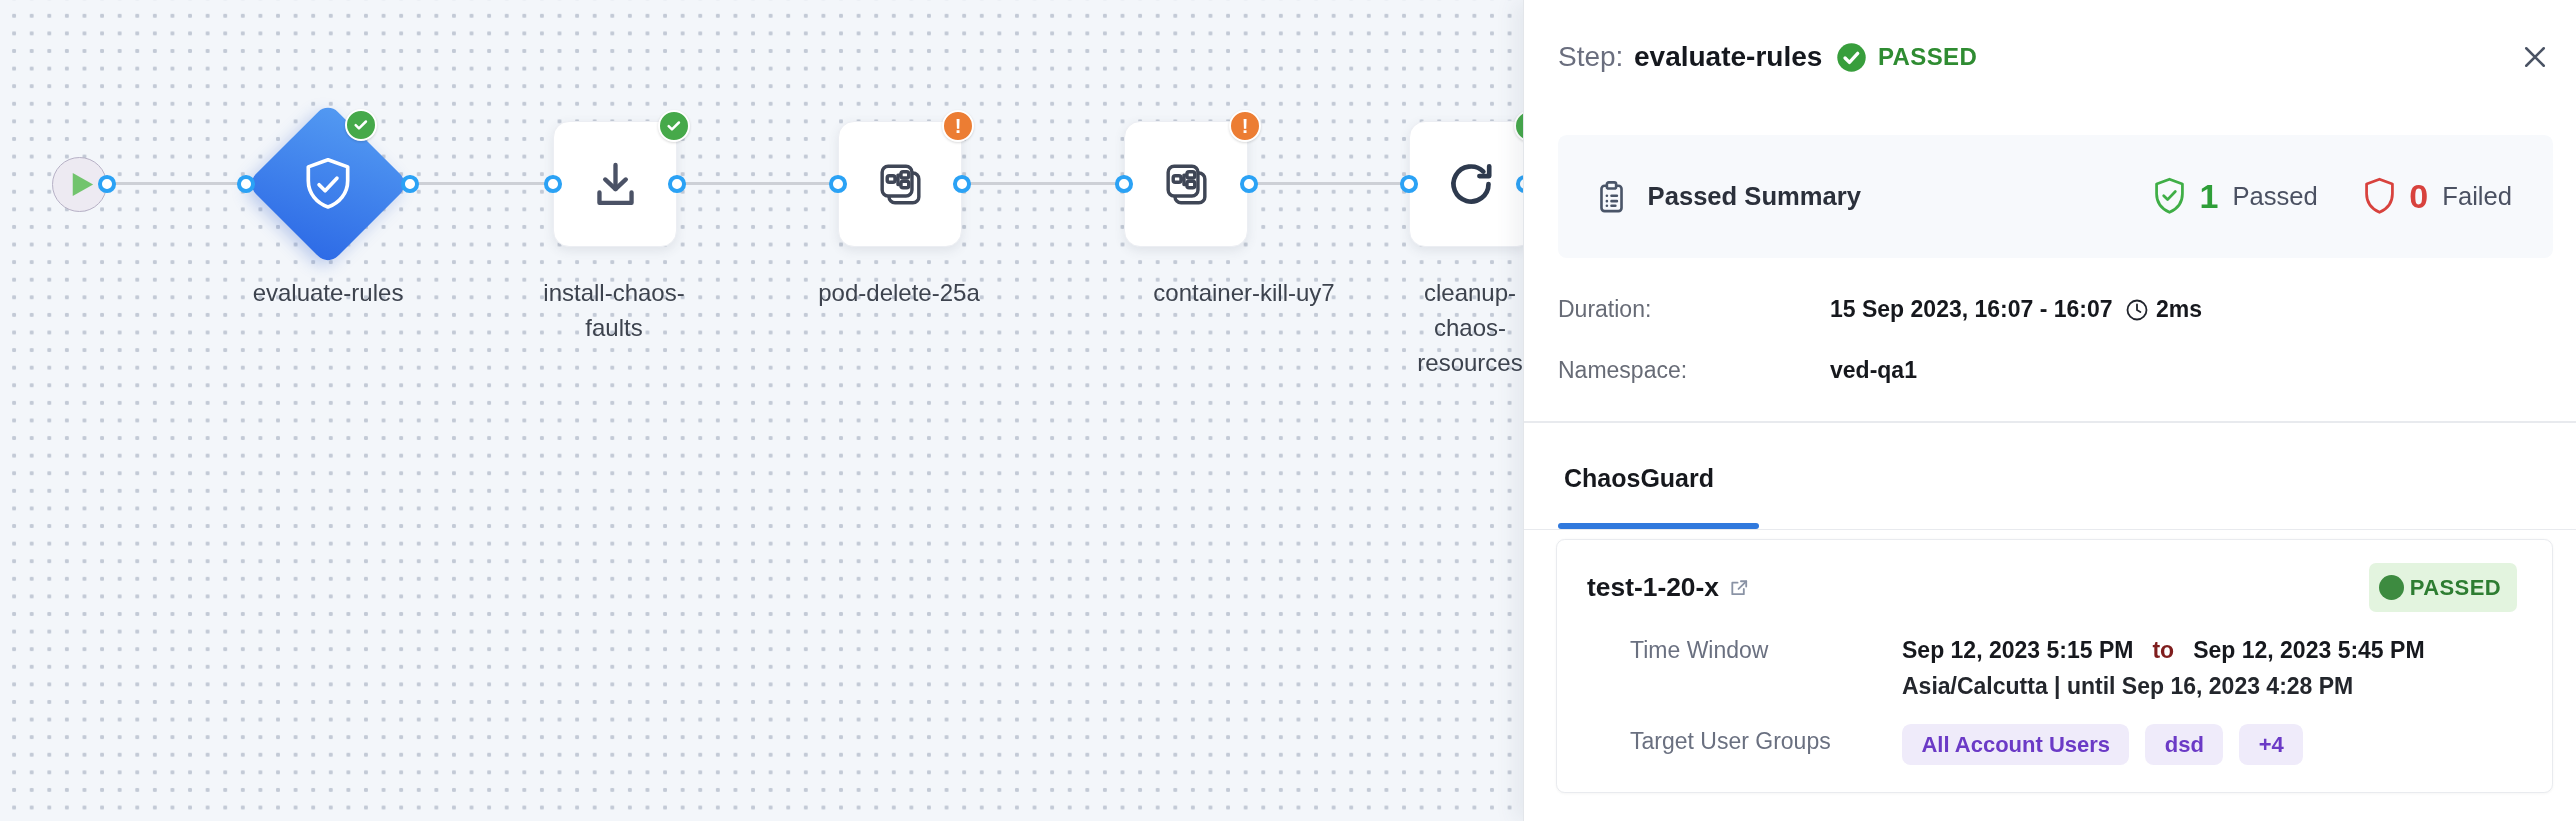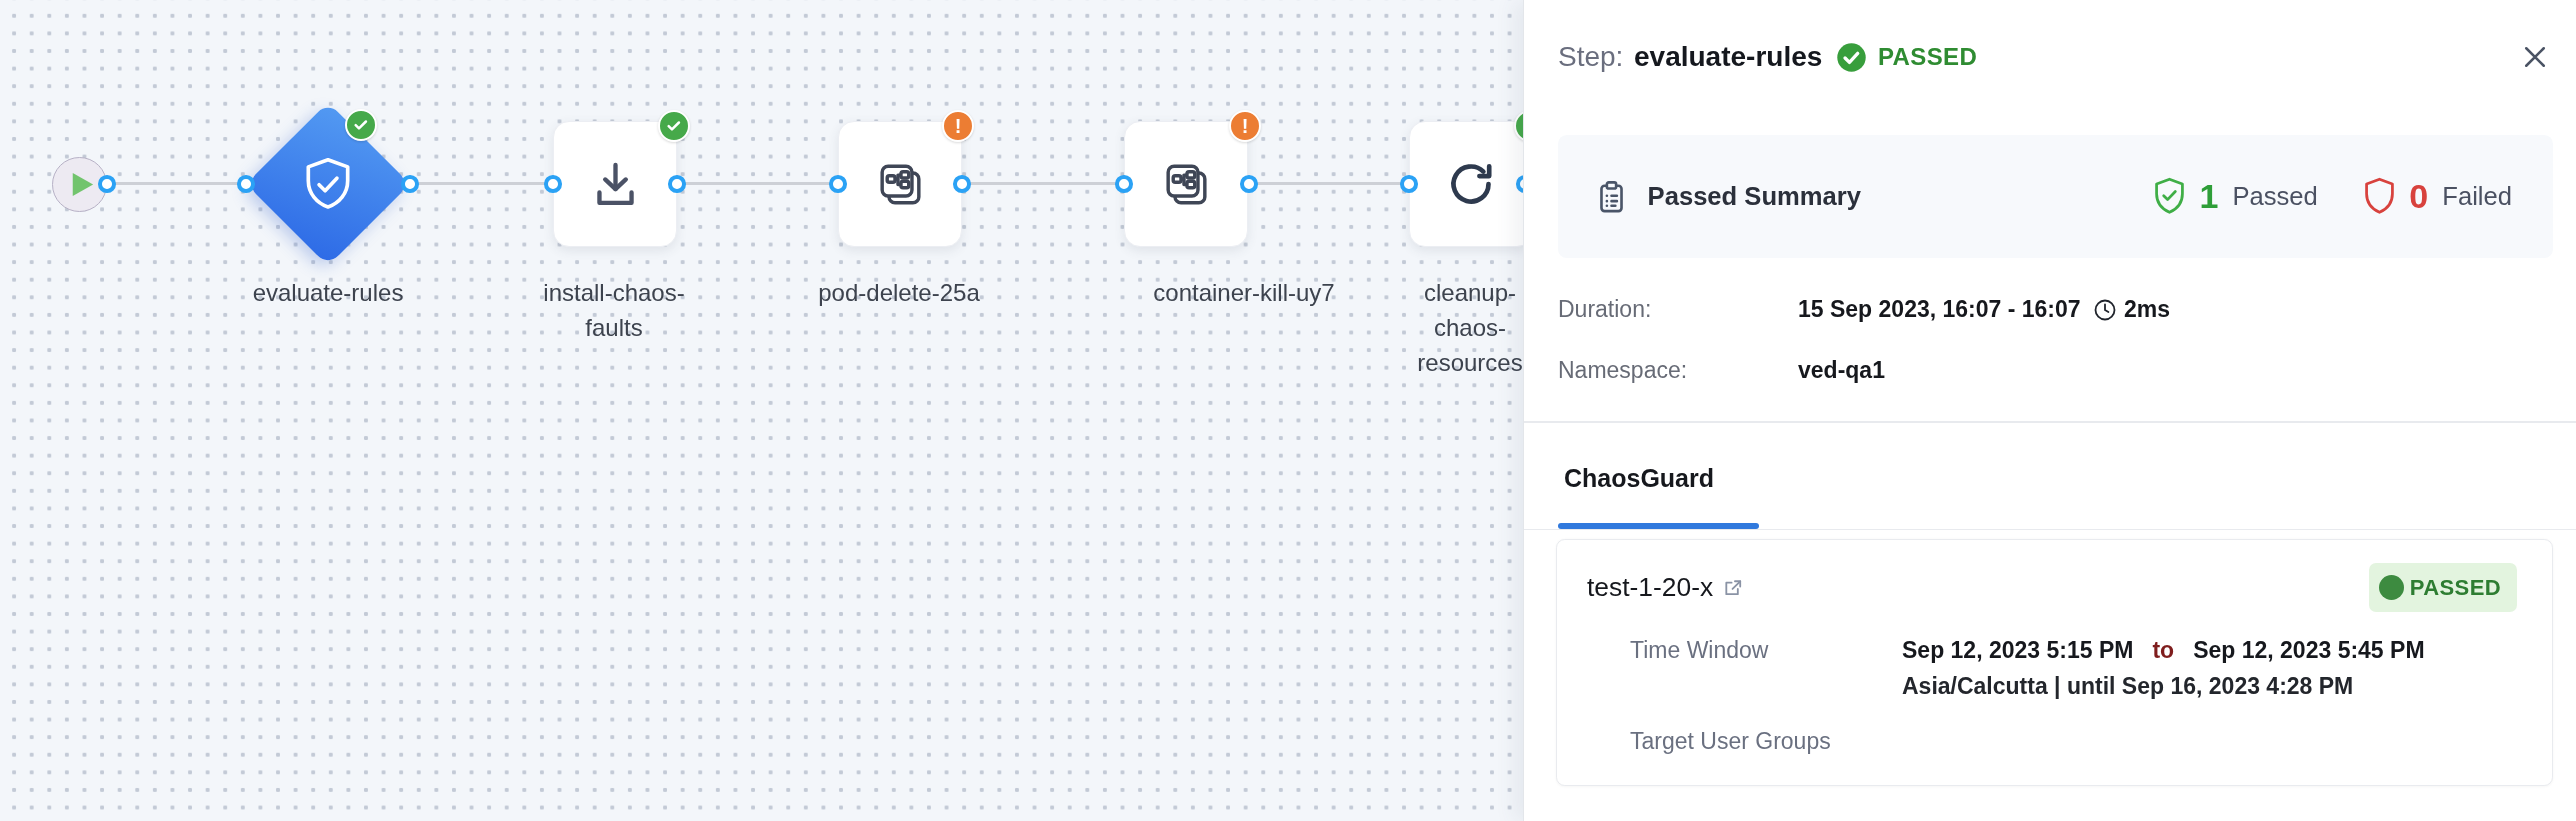--- a/index.html
+++ b/index.html
@@ -61,36 +61,36 @@
     display:flex;align-items:center;padding:0 41px 0 35px;box-sizing:border-box;
   }
   .rules-title{font-size:25.6px;font-weight:600;color:#2b303b;margin-left:17.6px;}
   .rules-right{margin-left:auto;display:flex;align-items:center;}
   .shield-group{display:flex;align-items:center;}
   .shield-group + .shield-group{margin-left:42px;}
   .count{font-size:34px;font-weight:bold;margin-left:10.6px;}
   .count.green{color:#2e9e38;}
   .count.red{color:#d8423d;}
   .count-label{font-size:25.6px;color:#4b5162;margin-left:14px;}
-  .detail-row{display:flex;align-items:center;margin-left:34px;font-size:23px;line-height:35px;}
+  .detail-row{display:flex;align-items:center;margin-left:34px;font-size:23px;line-height:35px;gap:32px;}
   .detail-row.first{margin-top:34px;}
   .detail-row.second{margin-top:26.4px;}
   .d-label{width:216px;color:#676b76;}
   .d-value{font-weight:bold;color:#16181d;display:flex;align-items:center;margin-left:24px;}
   .d-value .clock{margin:0 7px 0 12.3px;display:flex;}
   .divider{height:1.8px;background:#e8eaee;margin-top:33px;}
   .tab-bar{position:relative;padding:38px 0 0 34px;border-bottom:1.8px solid #e8eaee;}
   .tab{display:inline-block;margin-left:6px;font-size:25px;font-weight:bold;color:#16181d;line-height:35px;cursor:pointer;}
   .tab-underline{margin-top:27px;width:201px;height:6.2px;border-radius:3.5px;background:#3079dd;}
   .guard-card{
     margin:8.8px 23px 0 32px;border:0.9px solid #e9ebef;border-radius:8.8px;background:#fff;
     padding:23px 35px 26.4px 30px;box-shadow:0 0.9px 2.6px rgba(0,0,0,.04);
   }
   .g-title-row{display:flex;align-items:center;}
-  .g-title{font-size:26.4px;font-weight:normal;color:#16181d;}
+  .g-title{font-size:26.4px;font-weight:bold;color:#16181d;}
   .ext-link{margin-left:8.8px;display:flex;cursor:pointer;}
   .g-badge{
     margin-left:auto;display:flex;align-items:center;background:#e3f4df;border-radius:7px;
     height:49px;padding:0 16px 0 10.6px;box-sizing:border-box;
   }
   .g-badge .dot{width:25px;height:25px;border-radius:50%;background:#3d8b40;margin-right:5.3px;}
   .g-badge .txt{font-size:22px;font-weight:bold;color:#2e7d32;letter-spacing:0.4px;}
   .g-row{display:flex;margin-top:21px;padding-left:43px;font-size:23px;line-height:34px;}
   .g-label{width:272px;color:#6a7080;flex-shrink:0;}
   .g-val b{color:#16181d;}
@@ -306,18 +306,23 @@
         <span class="g-val">
           <div>
             <b>Sep 12, 2023 5:15 PM</b><span class="to">to</span><b>Sep 12, 2023 5:45 PM</b>
           </div>
           <div class="g-tz">Asia/Calcutta | until Sep 16, 2023 4:28 PM</div>
         </span>
       </div>
 
       <div class="g-row">
         <span class="g-label">Target User Groups</span>
+        <span class="pills">
+          <span class="pill">All Account Users</span>
+          <span class="pill">dsd</span>
+          <span class="pill">+4</span>
+        </span>
       </div>
     </div>
 
   </div>
 </div>
 
 
 </body></html>

